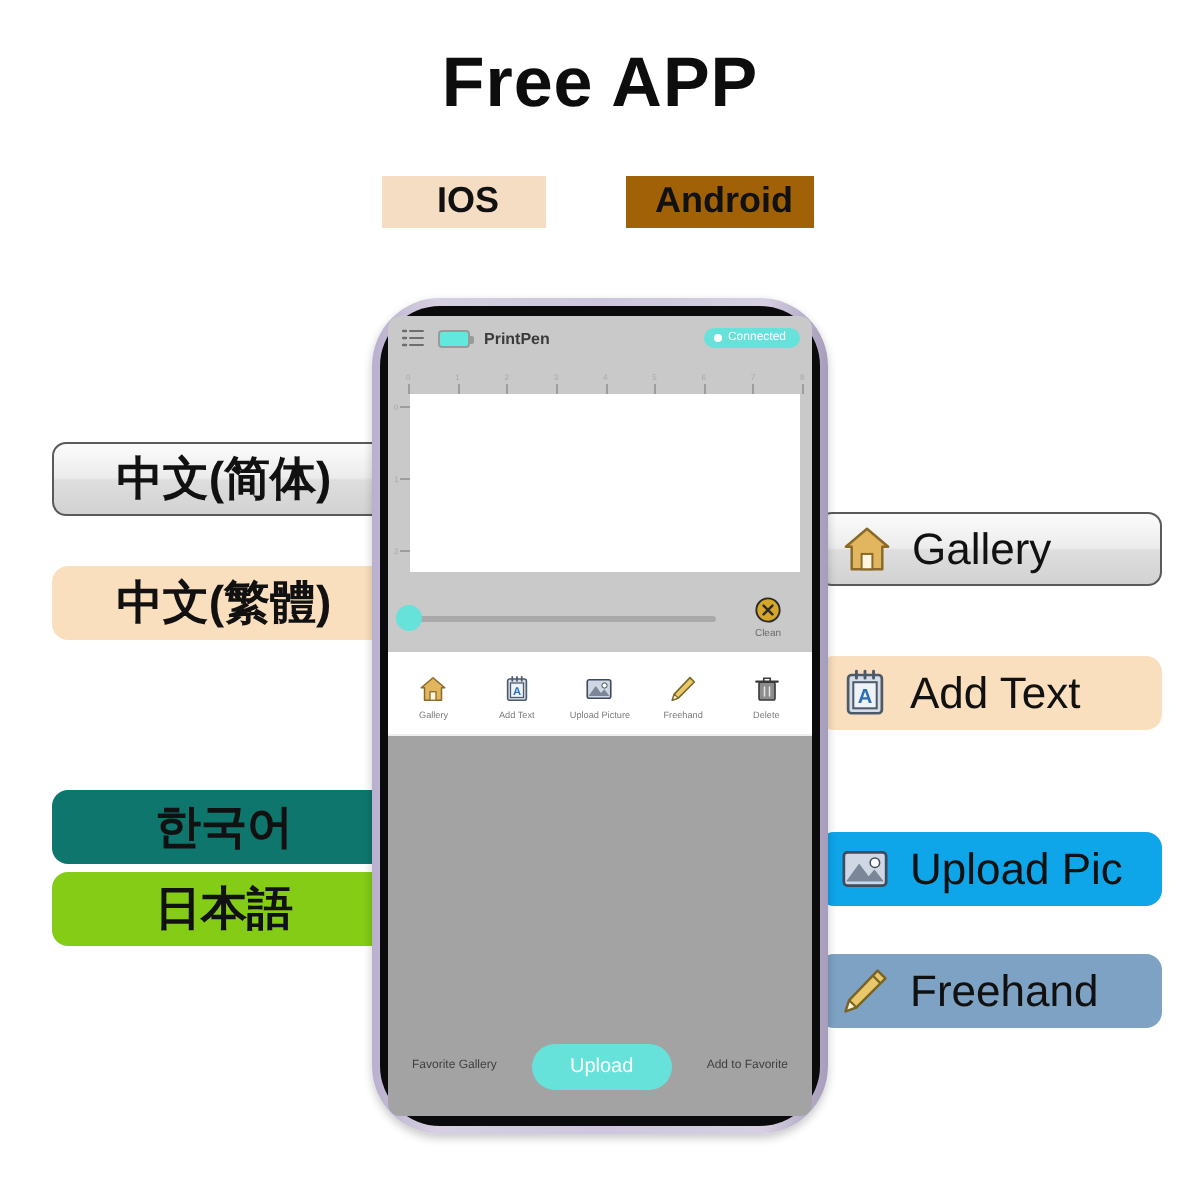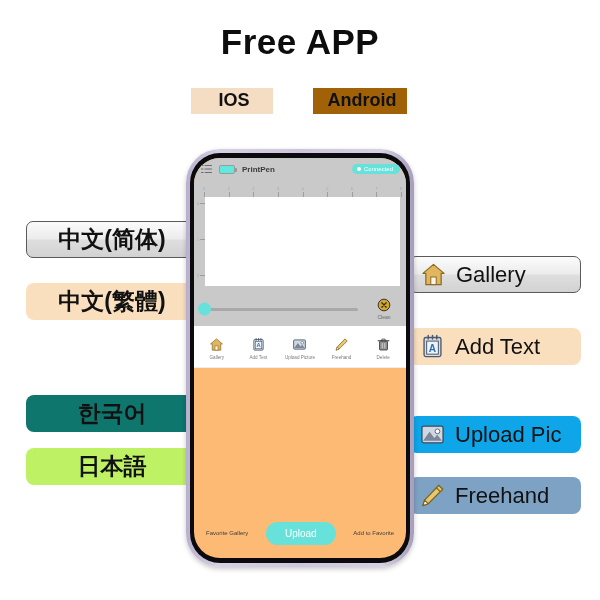--- a/index.html
+++ b/index.html
@@ -48,21 +48,21 @@
     border-radius: 7px;
   }
   .pill .label { flex: 0 0 auto; }
 
   
   .lang { left: 26px; width: 172px; justify-content: center; }
   .lang.l0 { top: 221px; }
   .lang.l1 { top: 283px; background: #fadfbf; }
   .lang.l2 { top: 339px; background: #7ea2c4; }
   .lang.l3 { top: 395px; background: #0f766e; }
-  .lang.l4 { top: 448px; background: #bef264; text-align: right; }
+  .lang.l4 { top: 436px; background: #84cc16; text-align: right; }
   .lang .label { font-weight: bold; font-size: 23px; }
   .lang.l2 .label { font-weight: normal; font-size: 21px; }
 
   
   .feat { left: 409px; width: 172px; justify-content: flex-start; }
   .feat.f0 { top: 256px; }
   .feat.f1 { top: 328px; background: #fadfbf; }
   .feat.f2 { top: 416px; background: #0ea5e9; }
   .feat.f3 { top: 477px; background: #7ea2c4; }
   .feat .label { font-size: 22px; margin-left: 9px; }
@@ -79,22 +79,22 @@
   }
   .phone-bezel {
     width: 100%; height: 100%;
     background: #0b0b0d;
     border-radius: 30px;
     padding: 5px 4px;
   }
   .screen {
     position: relative;
     width: 100%; height: 100%;
-    background: #fdba74;
-    border-radius: 26px;
+    background: #a3a3a3;
+    border-radius: 6px;
     overflow: hidden;
   }
 
   
   .app-top {
     height: 22px; background: #c9c9c9;
     display: flex; align-items: center;
     padding: 0 6px 0 7px;
   }
   .icon-list { width: 11px; height: 10px; flex: 0 0 auto; display:block; }

